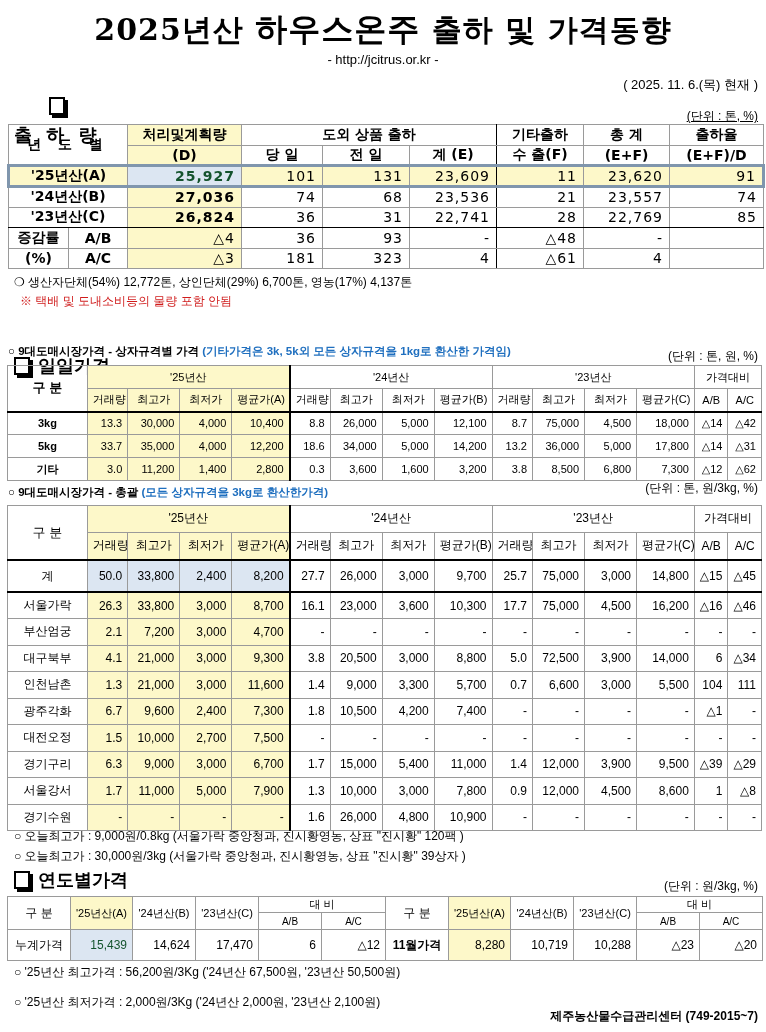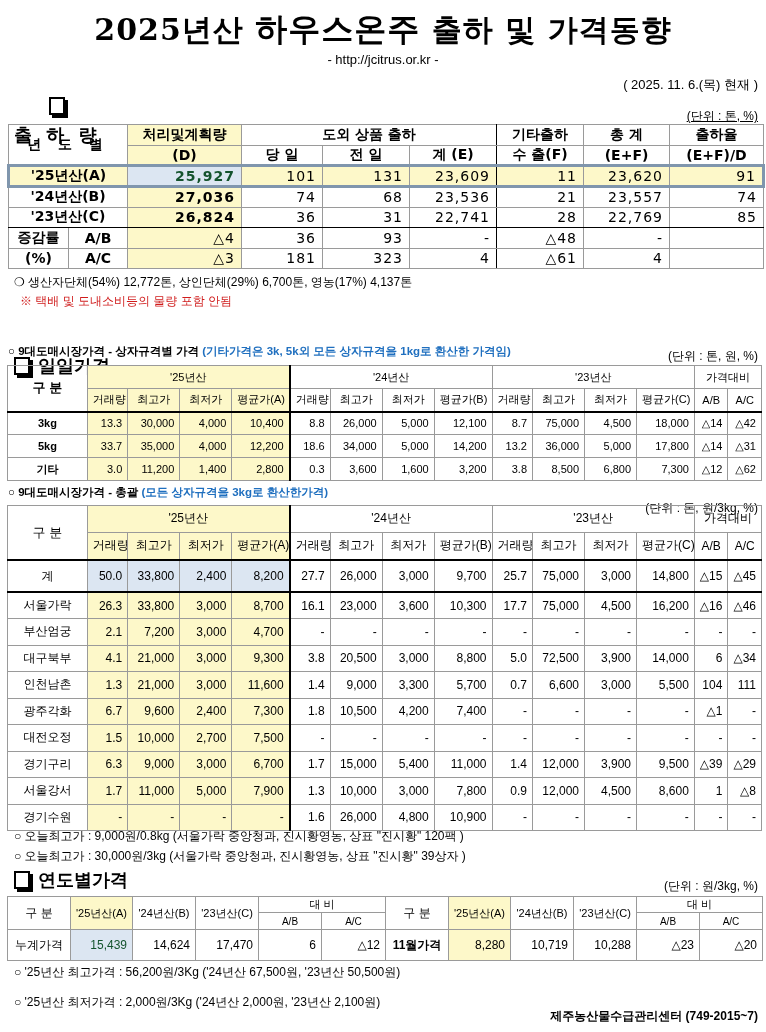--- a/index.html
+++ b/index.html
@@ -253,21 +253,21 @@
         <td class="r">△12</td>
         <td class="r">△62</td>
       </tr>
     </tbody>
 </table>
 
 <div class="abs sub" style="top:485px;">
   <span>○ 9대도매시장가격 - 총괄</span>
   <span class="blue">(모든 상자규격을 3kg로 환산한가격)</span>
 </div>
-<div class="abs unit" style="top:500px;">(단위 : 톤, 원/3kg, %)</div>
+<div class="abs unit" style="top:480px;">(단위 : 톤, 원/3kg, %)</div>
 
 <table class="t3">
   <colgroup>
     <col style="width:69px">
     <col style="width:35px">
       <col style="width:45px">
       <col style="width:45px">
       <col style="width:50px">
     <col style="width:35px">
       <col style="width:45px">

